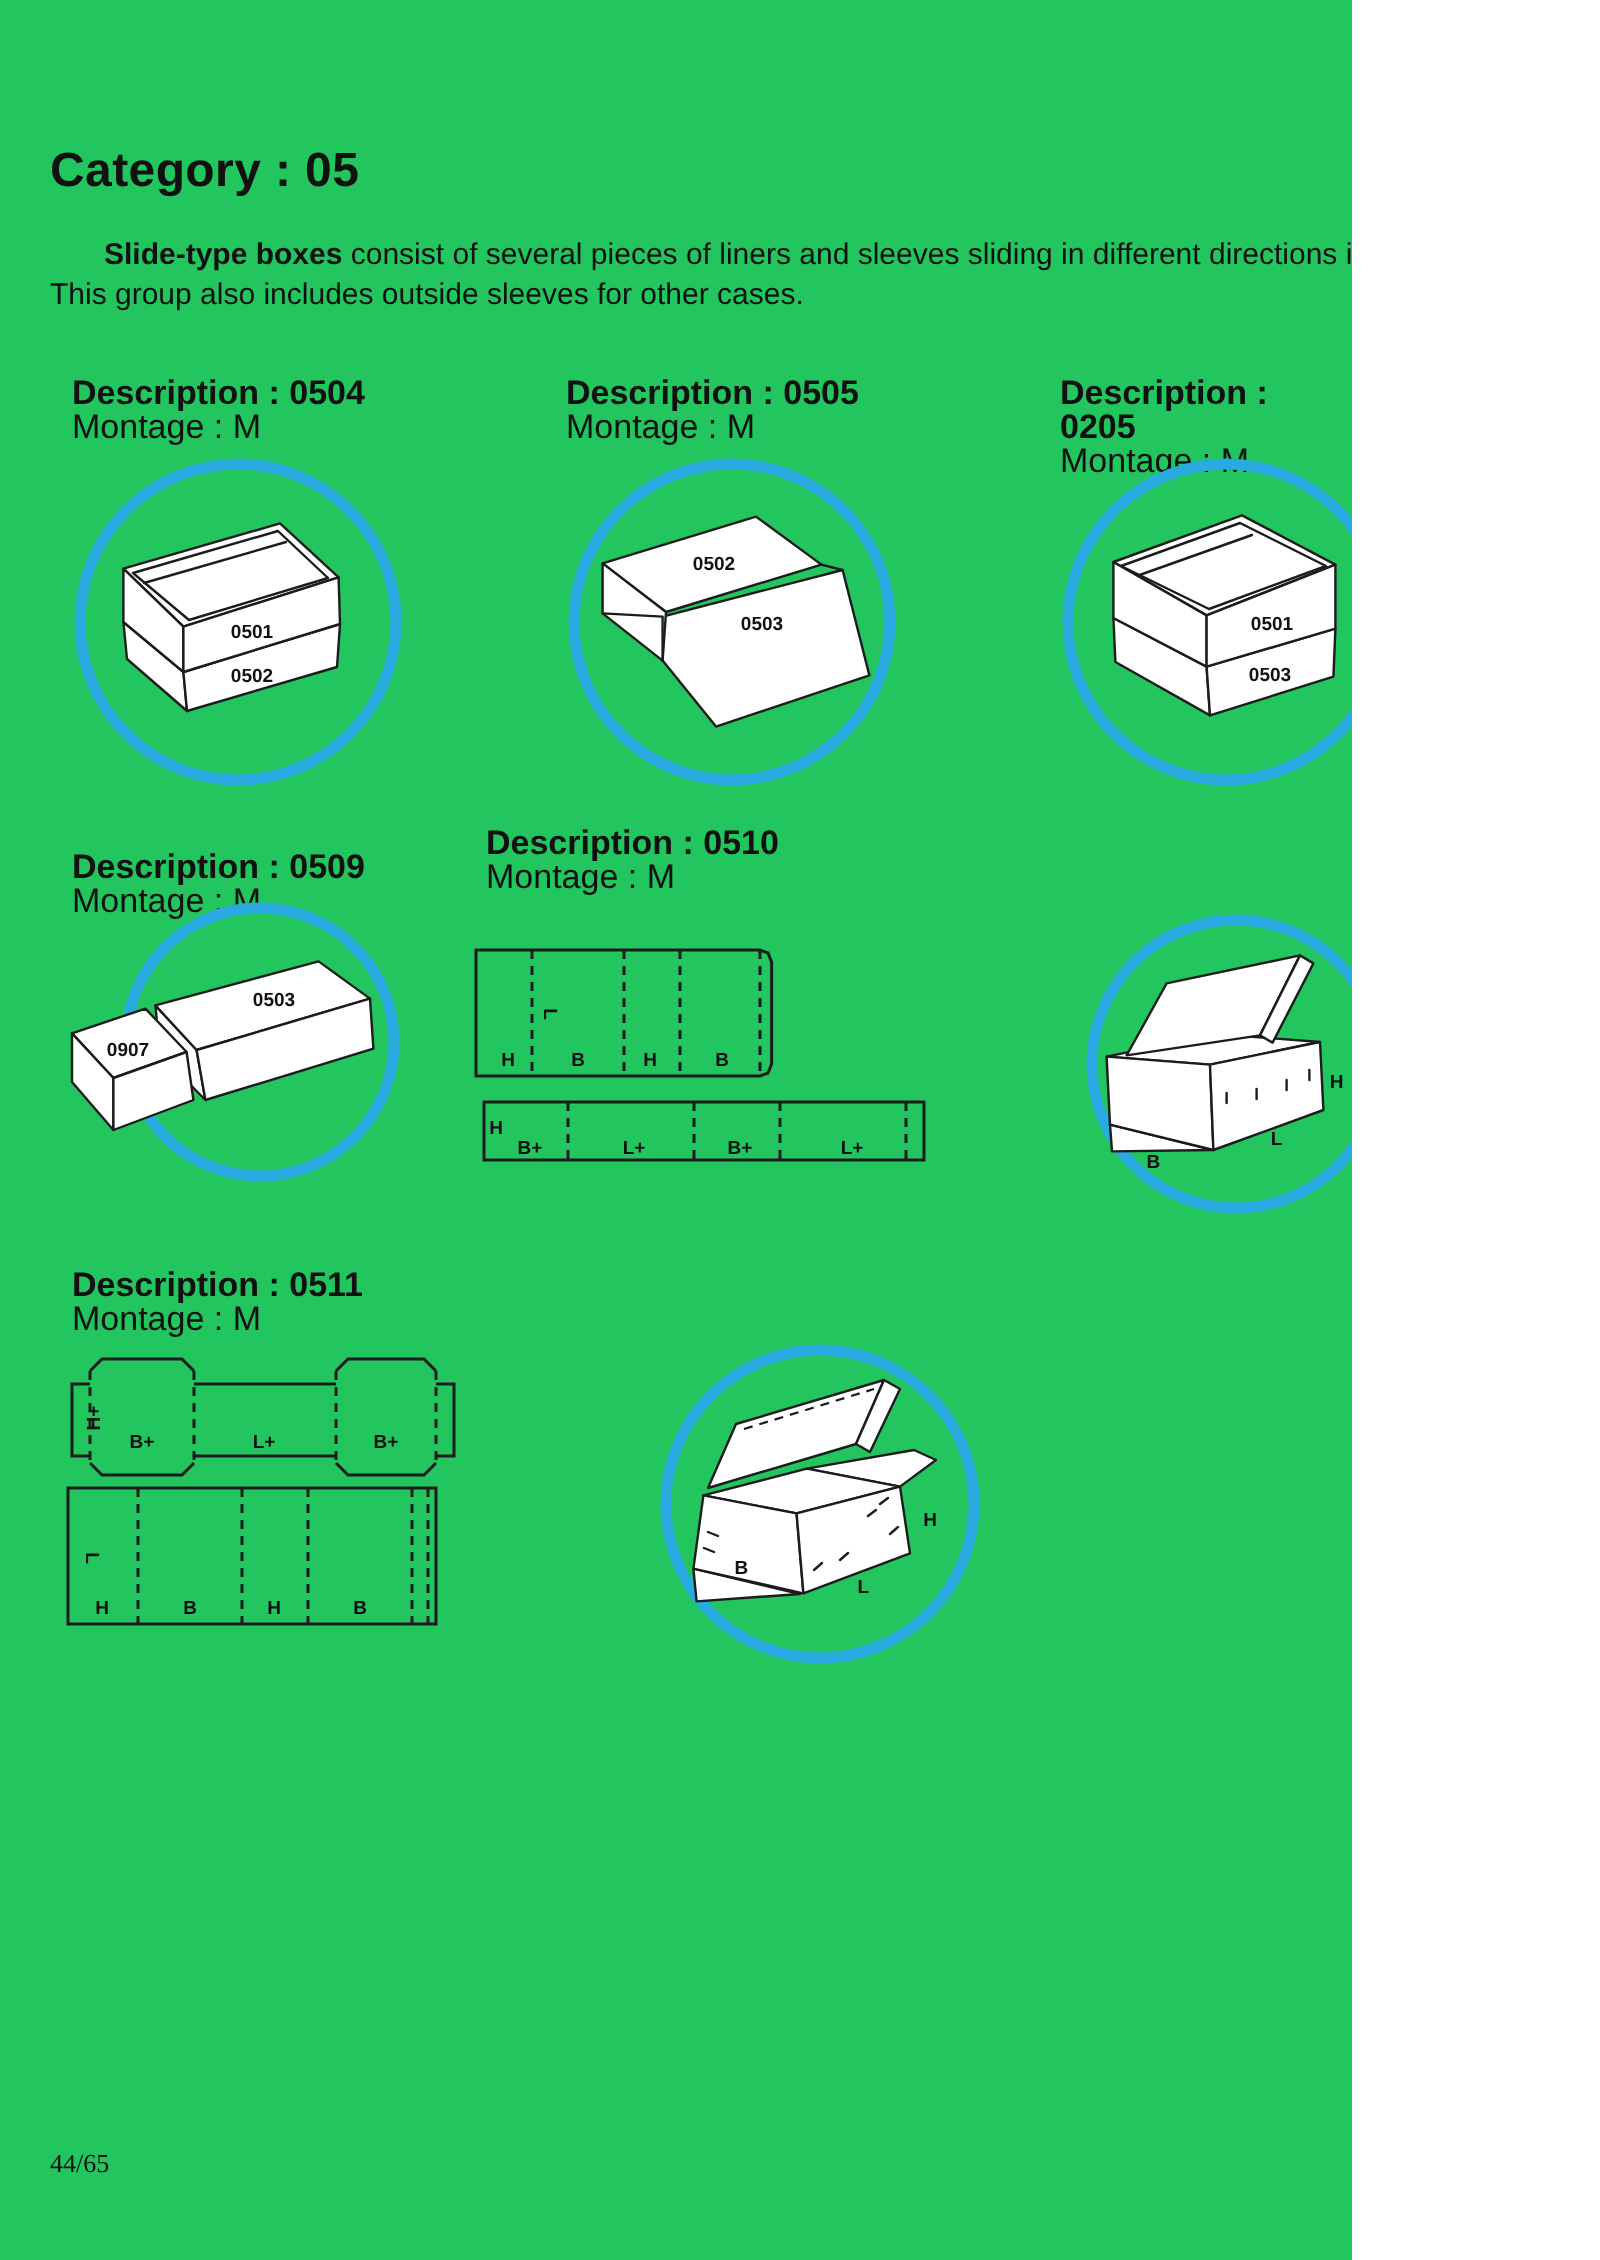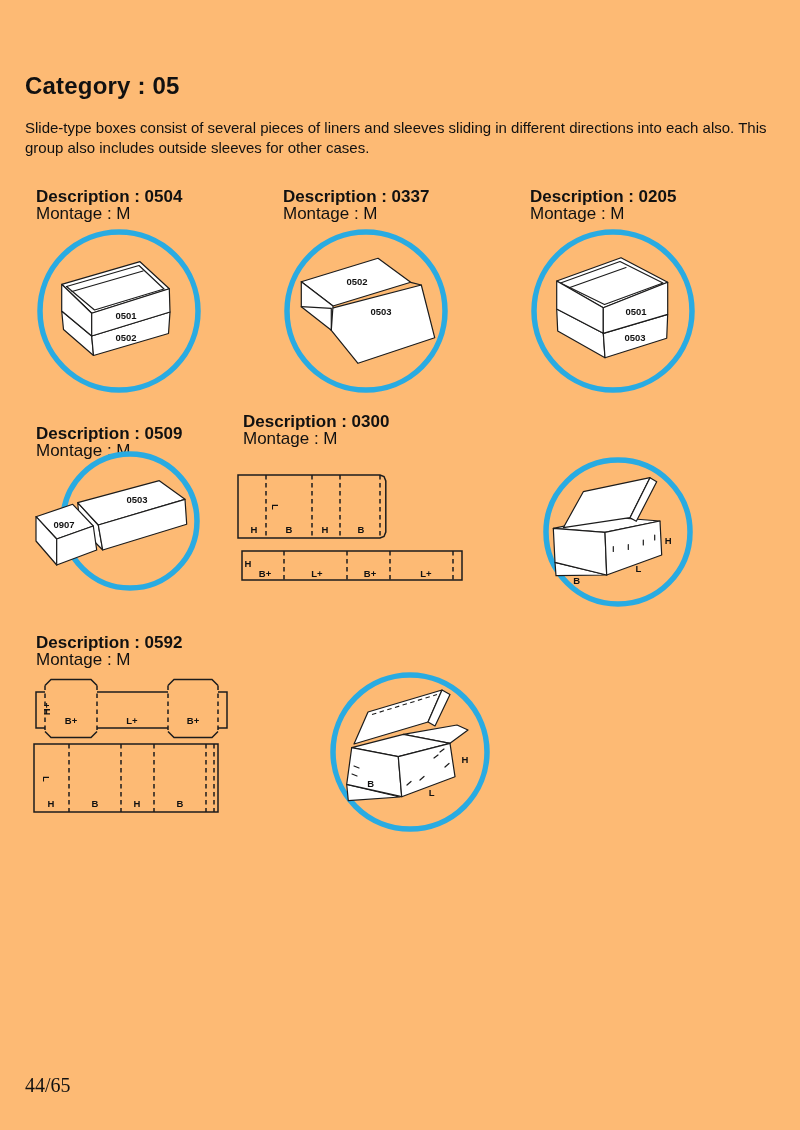--- a/index.html
+++ b/index.html
@@ -1,26 +1,26 @@
 <!DOCTYPE html>
 <html><head>
 <meta charset="utf-8">
 <style>
   html,body{margin:0;padding:0;background:#ffffff;}
   .page{
-    position:relative;width:800px;height:1130px;background:#fdba74;
+    position:relative;width:676px;height:1130px;background:#22c55e;
     font-family:"Liberation Sans",sans-serif;color:#111;overflow:hidden;
   }
   .abs{position:absolute;}
   .title{left:25px;top:72px;font-size:24px;font-weight:bold;letter-spacing:.2px;}
   .intro{left:25px;top:118px;width:755px;font-size:15px;line-height:20px;}
-  .intro b{font-weight:normal;}
+  .intro b{font-weight:bold;margin-left:27px;}
   .fig-head{font-size:17px;line-height:17px;}
   .fig-head .desc{font-weight:bold;}
-  .footer{left:25px;top:1074px;font-family:"Liberation Serif",serif;font-size:20px;}
+  .footer{left:25px;top:1074px;font-family:"Liberation Serif",serif;font-size:13px;}
   svg{position:absolute;overflow:visible;}
   .circ{fill:none;stroke:#29abe2;stroke-width:5.5;}
   .f{fill:#ffffff;stroke:#1c1c1c;stroke-width:1.2;stroke-linejoin:round;}
   .s{fill:none;stroke:#1c1c1c;stroke-width:1.2;stroke-linejoin:round;stroke-linecap:round;}
   .bk{fill:none;stroke:#1c1c1c;stroke-width:1.5;stroke-linejoin:miter;}
   .dash{fill:none;stroke:#1c1c1c;stroke-width:1.5;stroke-dasharray:4.5 3.5;}
   .lbl{font-family:"Liberation Sans",sans-serif;font-size:9.5px;font-weight:bold;fill:#111;text-anchor:middle;}
   .dim{font-family:"Liberation Sans",sans-serif;font-size:9.5px;font-weight:bold;fill:#111;text-anchor:middle;}
 </style>
 </head>
@@ -30,21 +30,21 @@
 
   <div class="abs title">Category : 05</div>
 
   <p class="abs intro" style="margin:0;"><b>Slide-type boxes</b><span> consist of several pieces of liners and sleeves sliding in different directions into each also. This group also includes outside sleeves for other cases.</span></p>
 
   <div class="abs fig-head" style="left:36px;top:188px;">
     <div class="desc">Description : 0504</div>
     <div>Montage : M</div>
   </div>
   <div class="abs fig-head" style="left:283px;top:188px;">
-    <div class="desc">Description : 0337</div>
+    <div class="desc">Description : 0505</div>
     <div>Montage : M</div>
   </div>
   <div class="abs fig-head" style="left:530px;top:188px;">
     <div class="desc">Description : 0205</div>
     <div>Montage : M</div>
   </div>
 
   <svg style="left:33px;top:222px;" width="172" height="180" viewBox="0 0 172 180">
     <circle class="circ" cx="86" cy="89" r="79"></circle>
     <polygon class="f" points="28.7,89 58.7,114 60.5,133.5 30.5,107.5"></polygon>
@@ -80,21 +80,21 @@
     <polygon class="f" points="76.3,85.7 140.7,60.3 140.7,92.3 76.3,111.3"></polygon>
     <text class="lbl" x="109" y="93">0501</text>
     <text class="lbl" x="108" y="118.5">0503</text>
   </svg>
 
   <div class="abs fig-head" style="left:36px;top:425px;">
     <div class="desc">Description : 0509</div>
     <div>Montage : M</div>
   </div>
   <div class="abs fig-head" style="left:243px;top:413px;">
-    <div class="desc">Description : 0300</div>
+    <div class="desc">Description : 0510</div>
     <div>Montage : M</div>
   </div>
 
   <svg style="left:30px;top:446px;" width="180" height="158" viewBox="0 0 180 158">
     <circle class="circ" cx="100" cy="75" r="67"></circle>
     <polygon class="f" points="47.7,56.7 68.3,79 72.7,104 50,81"></polygon>
     <polygon class="f" points="47.7,56.7 129.3,34.7 155,53.3 68.3,79"></polygon>
     <polygon class="f" points="68.3,79 155,53.3 156.7,78.3 72.7,104"></polygon>
     <polygon class="f" points="6,70.7 42.7,58.3 63.3,80 26.7,93"></polygon>
     <polygon class="f" points="6,70.7 6,95 26.7,119 26.7,93"></polygon>
@@ -131,21 +131,21 @@
     <polygon class="f" points="65,82.3 120,71 121.7,105 66.7,125"></polygon>
     <polygon class="f" points="23.3,77.7 43.3,41.7 110,27.7 90,67.7"></polygon>
     <polygon class="f" points="110,27.7 116.7,31.7 96.3,71.3 90,67.7"></polygon>
     <path class="s" d="M73.3,96.5 v5 M88.3,94.5 v5 M103.3,90 v5 M114.7,85 v5"></path>
     <text class="dim" x="128.3" y="94">H</text>
     <text class="dim" x="98.3" y="122.3">L</text>
     <text class="dim" x="36.7" y="134">B</text>
   </svg>
 
   <div class="abs fig-head" style="left:36px;top:634px;">
-    <div class="desc">Description : 0592</div>
+    <div class="desc">Description : 0511</div>
     <div>Montage : M</div>
   </div>
 
   <svg style="left:30px;top:676px;" width="205" height="68" viewBox="0 0 205 68">
     <path class="bk" d="M15,16 L6,16 L6,52 L15,52"></path>
     <path class="bk" d="M15,9.5 L21,3.5 L61,3.5 L67,9.5 M67,55.5 L61,61.5 L21,61.5 L15,55.5"></path>
     <path class="dash" d="M15,9.5 V55.5 M67,9.5 V55.5"></path>
     <path class="bk" d="M67,16 L138,16 M67,52 L138,52"></path>
     <path class="bk" d="M138,9.5 L144,3.5 L182,3.5 L188,9.5 M188,55.5 L182,61.5 L144,61.5 L138,55.5"></path>
     <path class="dash" d="M138,9.5 V55.5 M188,9.5 V55.5"></path>

